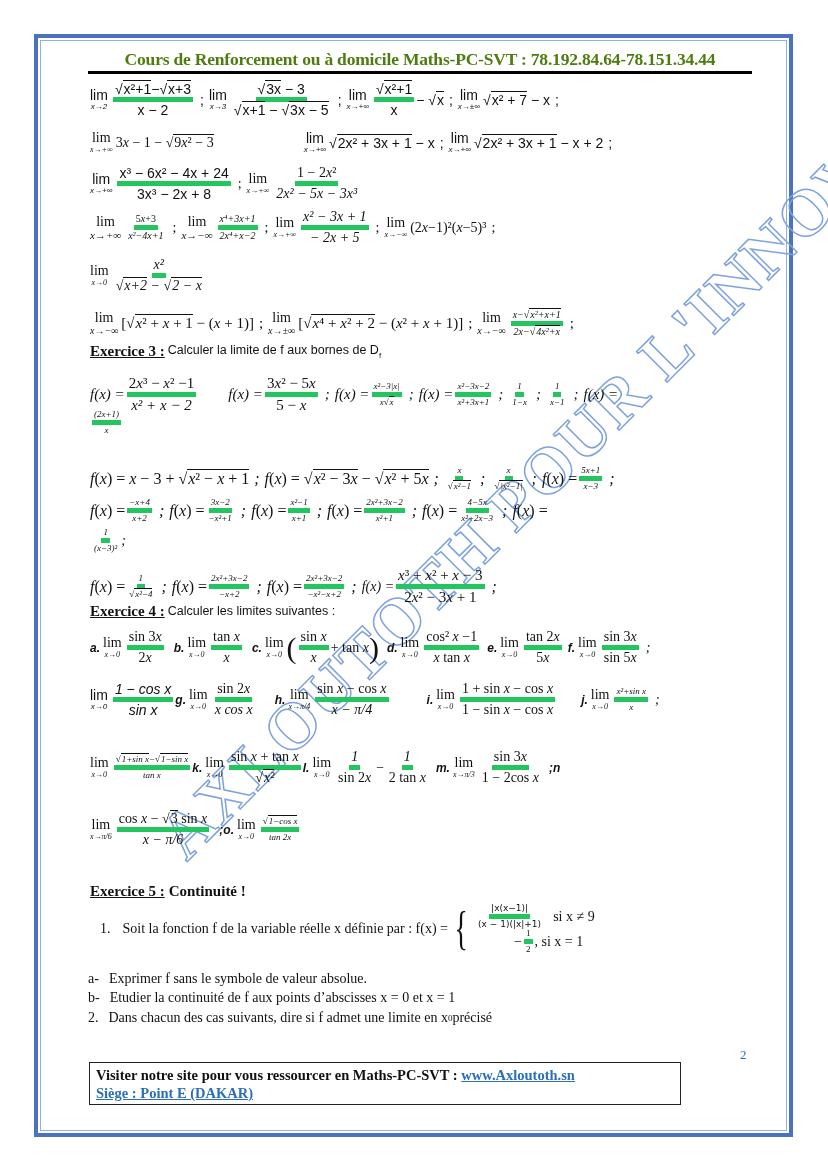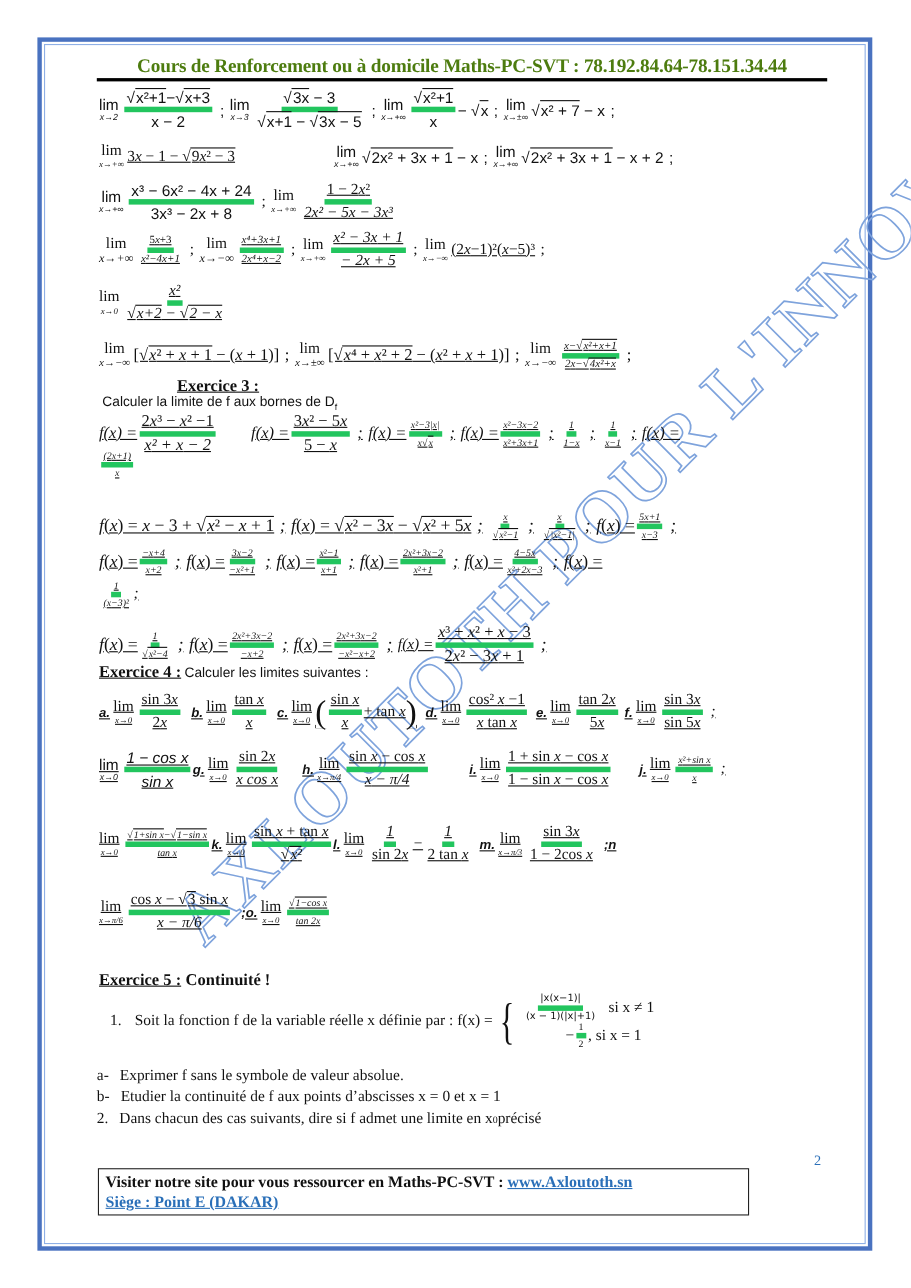--- a/index.html
+++ b/index.html
@@ -8,21 +8,21 @@
   .frame-outer { position:absolute; left:34px; top:34px; width:759px; height:1103px;
                  border:4px solid #4a72c0; box-sizing:border-box; }
   .frame-inner { position:absolute; left:40px; top:40px; width:747px; height:1091px;
                  border:1px solid #8fb0e6; box-sizing:border-box; }
   .header { position:absolute; left:88px; top:49px; width:664px; text-align:center;
             font-family:"Liberation Serif", serif; font-weight:bold; font-size:17.5px;
             color:#4d7c0f; letter-spacing:-0.2px; }
   .header-rule { position:absolute; left:88px; top:71px; width:664px; height:3px; background:#000; }
   .content { position:absolute; left:90px; top:78px; width:670px; font-size:14px; line-height:1; }
   .row { position:absolute; left:0; white-space:nowrap; display:flex; align-items:center; }
-  .m { font-family:"Liberation Serif", serif; font-style:italic;text-decoration:underline; }
+  .m { font-family:"Liberation Serif", serif; font-style:italic; }
   .s { font-family:"Liberation Sans", sans-serif; }
   .lim { display:inline-flex; flex-direction:column; align-items:center; margin-right:3px; vertical-align:middle; }
   .lim .l { font-style:normal; font-size:14px; }
   .lim .u { font-size:8px; font-style:italic; margin-top:1px; }
   .frac { display:inline-flex; flex-direction:column; align-items:center; vertical-align:middle; margin:0 2px; }
   .frac .n { border-bottom:5px solid #22c55e; padding:0 2px 1px; }
   .frac .d { padding:1px 2px 0; }
   .sq { border-top:1px solid #111; padding-left:1px; }
   .sep { margin:0 5px; }
   .ex-title { font-family:"Liberation Serif", serif; font-weight:bold; font-size:15px;
@@ -200,21 +200,21 @@
         <span class="l">lim</span>
         <span class="u" style="font-size:10px;">x→−∞</span>
       </span>
     <span class="frac small m">
         <span class="n"><i>x</i>−√<span class="sq"><i>x</i>²+<i>x</i>+1</span></span>
         <span class="d">2<i>x</i>−√<span class="sq">4<i>x</i>²+<i>x</i></span></span>
       </span>
     <span class="sep">;</span>
   </div>
 
-  <div class="row" style="top:266px;flex-direction:column;">
+  <div class="row" style="top:266px;">
     <span class="ex-title">Exercice 3 :</span>
     <span class="ex-desc"><span>Calculer la limite de f aux bornes de D</span><sub style="font-size:8px;">f</sub></span>
   </div>
 
   <div class="row m" style="top:298px; font-size:15px;">
     <span><i>f</i>(<i>x</i>) =</span>
     <span class="frac">
         <span class="n" style="font-style:normal;">2<i>x</i>³ − <i>x</i>² −1</span>
         <span class="d"><i>x</i>² + <i>x</i> − 2</span>
       </span>
@@ -542,21 +542,21 @@
   <div class="row text" style="top:826px; left:10px;">
     <span style="margin-right:12px;">1.</span>
     <span>Soit la fonction f de la variable réelle x définie par : f(x) =</span>
     <span class="brace">{</span>
     <span style="display:inline-flex;flex-direction:column;">
       <span style="display:flex;align-items:center;">
         <span class="frac tiny" style="font-family:'DejaVu Sans',sans-serif;">
             <span class="n">|x(x−1)|</span>
             <span class="d">(x − 1)(|x|+1)</span>
           </span>
-        <span style="margin-left:8px;">si  x ≠ 1</span>
+        <span style="margin-left:8px;">si  x ≠ 9</span>
       </span>
       <span style="display:flex;align-items:center;margin-left:40px;">
         <span>−</span>
         <span class="frac tiny">
             <span class="n">1</span>
             <span class="d">2</span>
           </span>
         <span>,  si  x = 1</span>
       </span>
     </span>

